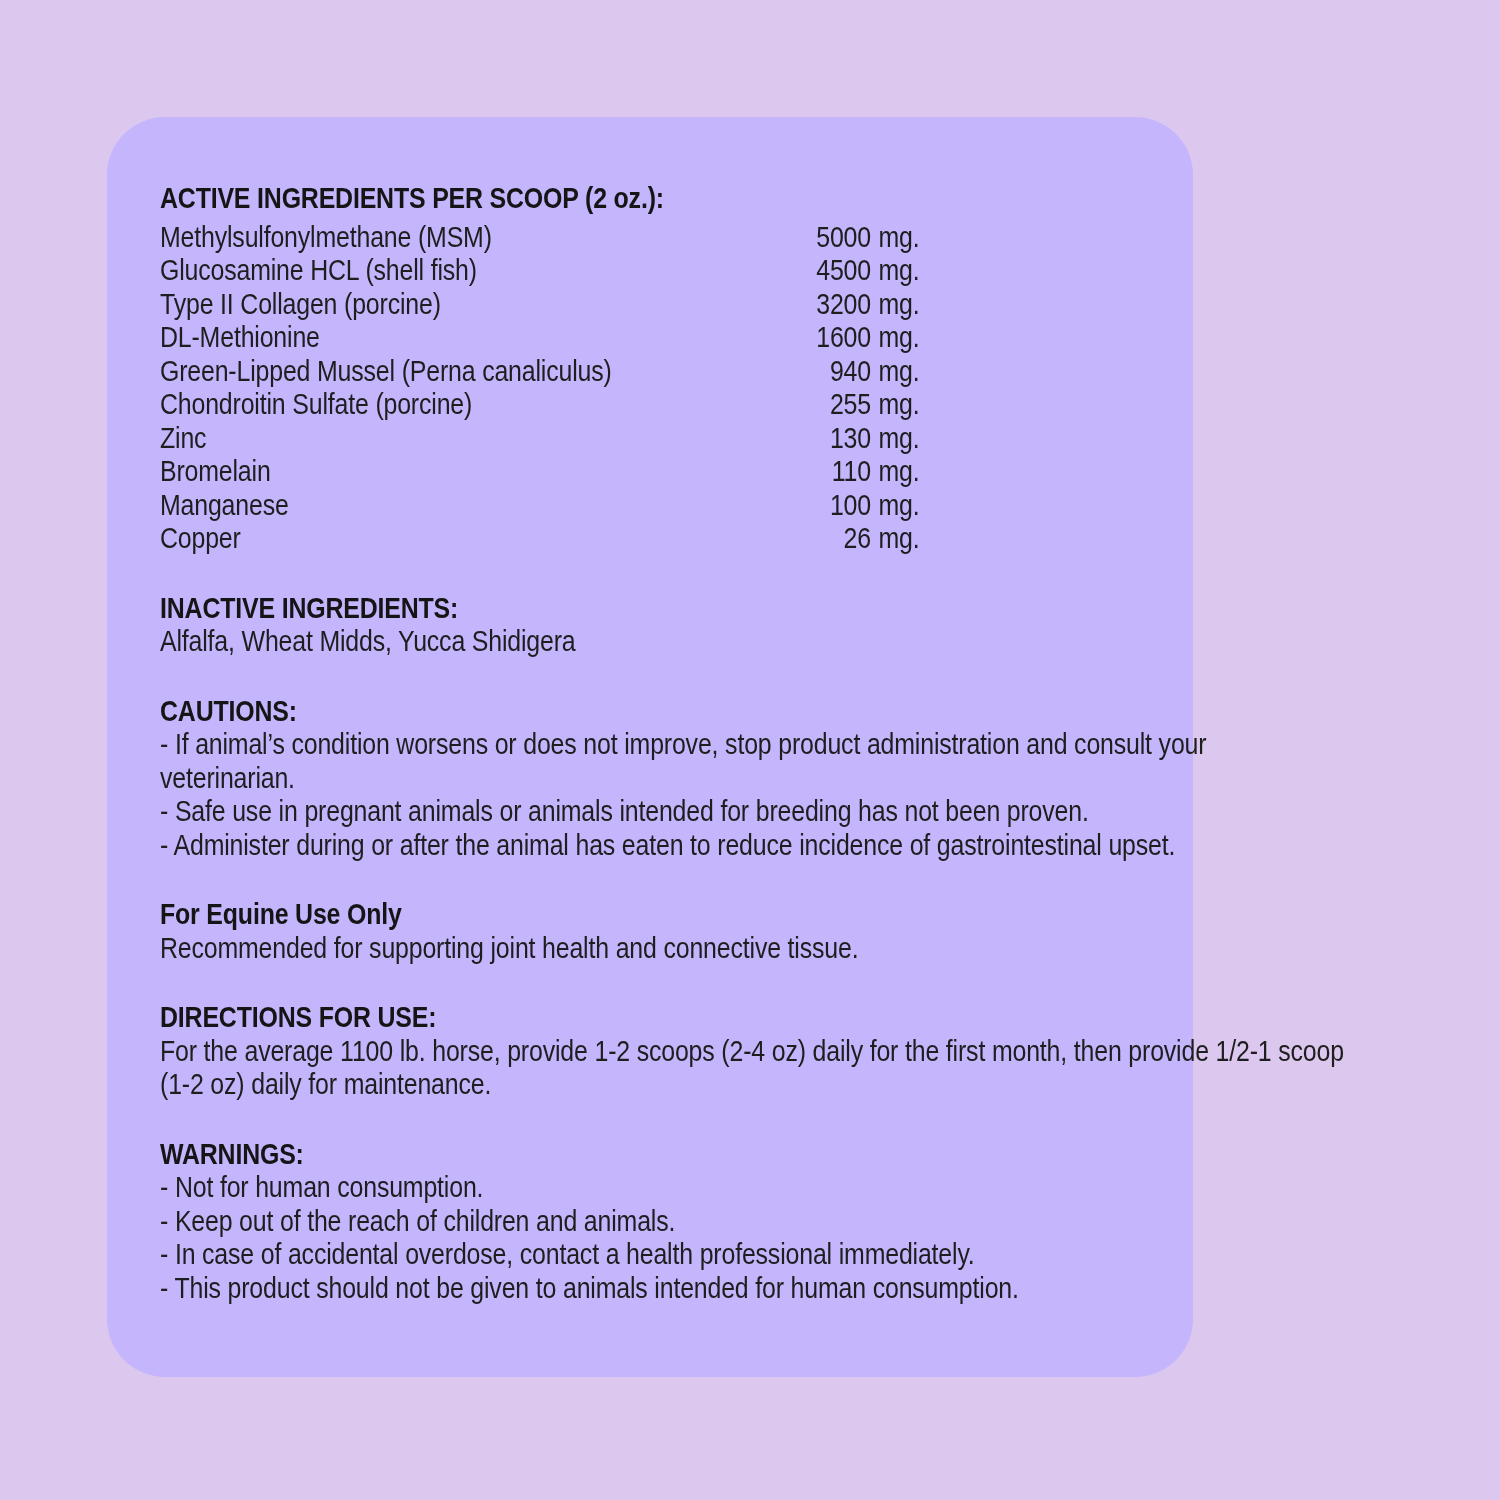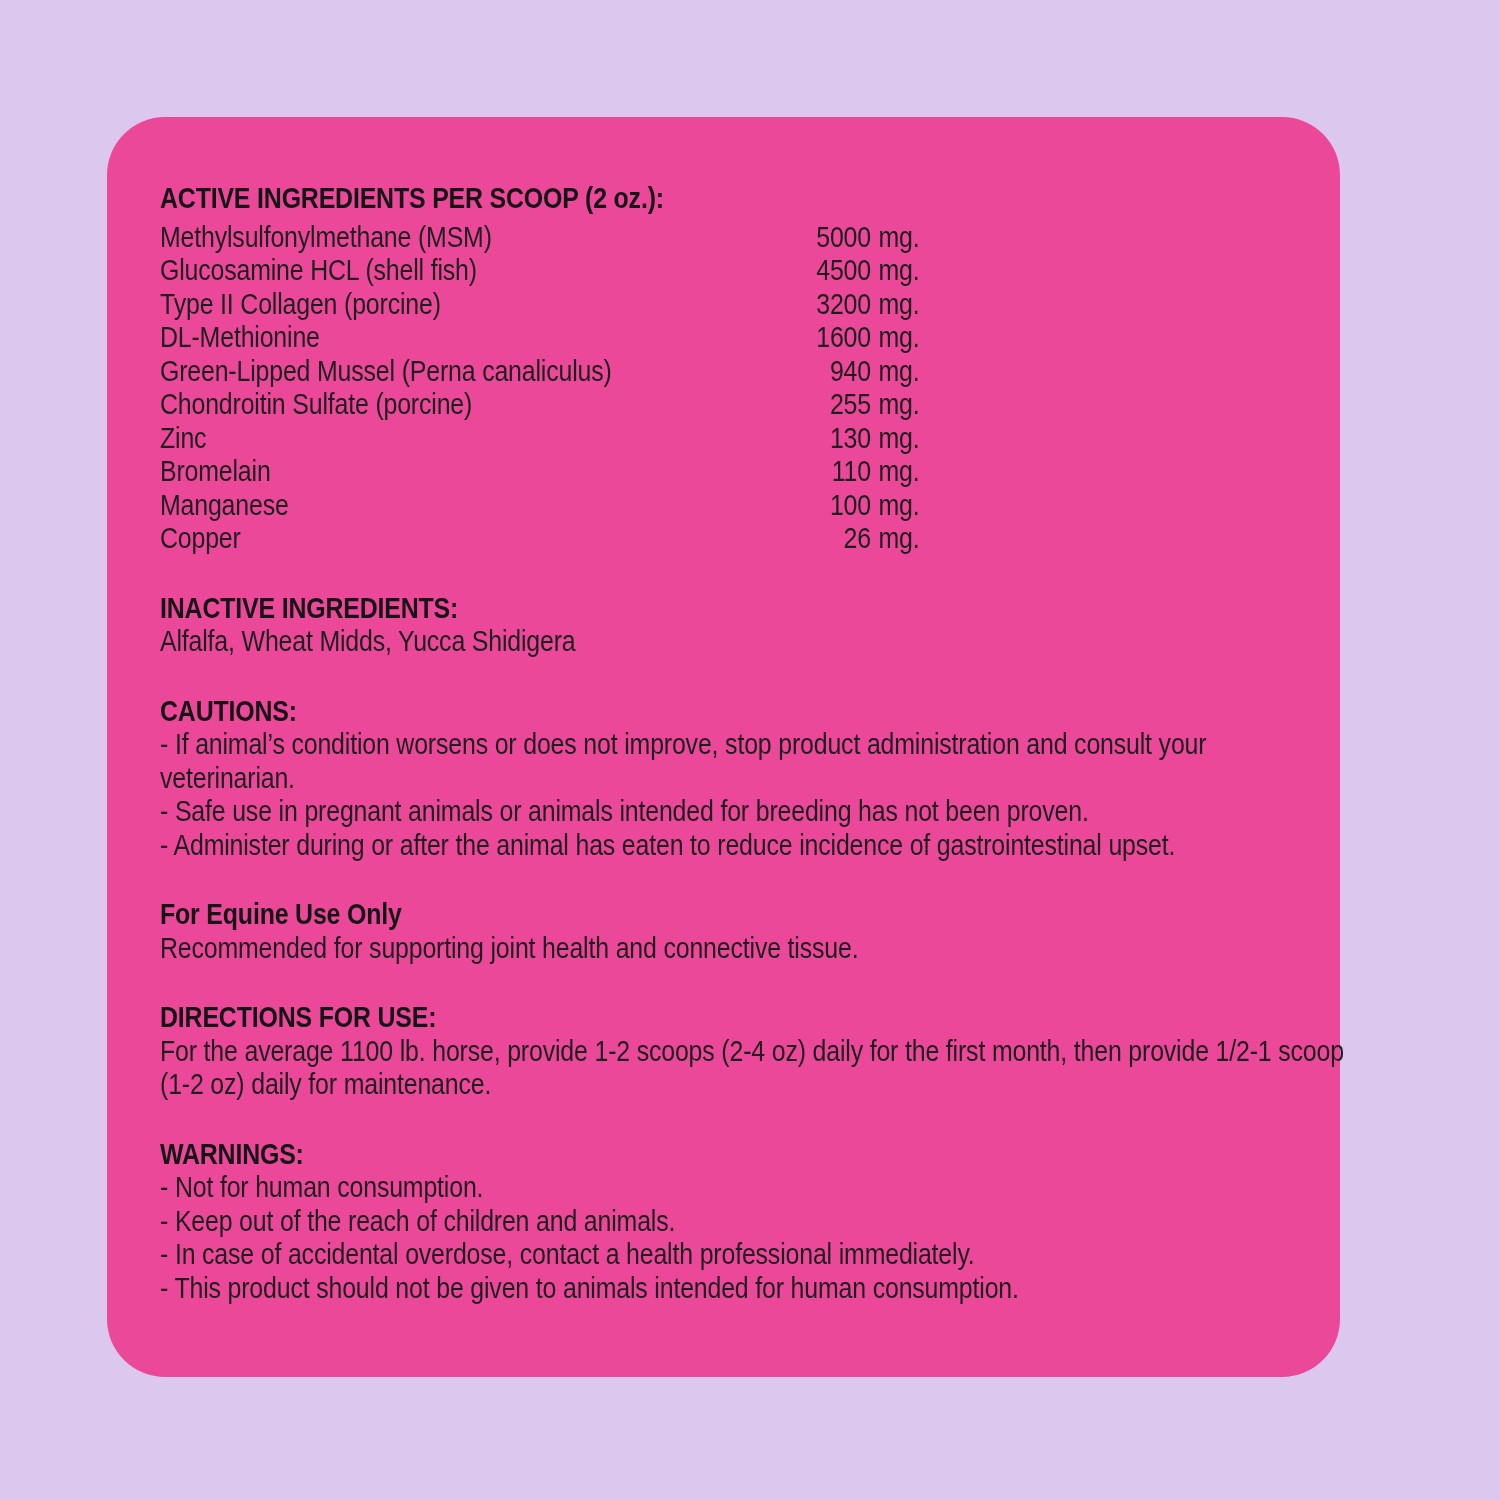--- a/index.html
+++ b/index.html
@@ -11,23 +11,23 @@
     height: 1500px;
     background: #dcc8ee;
     position: relative;
     overflow: hidden;
     font-family: "Liberation Sans", "DejaVu Sans", sans-serif;
   }
   .label-card {
     position: absolute;
     left: 107px;
     top: 117px;
-    width: 1233px;
+    width: 1086px;
     height: 1260px;
-    background: #ec4899;
+    background: #c4b5fd;
     border-radius: 58px;
   }
   .label-content {
     position: absolute;
     left: 53px;
     top: 64px;
     width: 1430px;
     transform: scaleX(0.83);
     transform-origin: 0 0;
     font-size: 30px;

